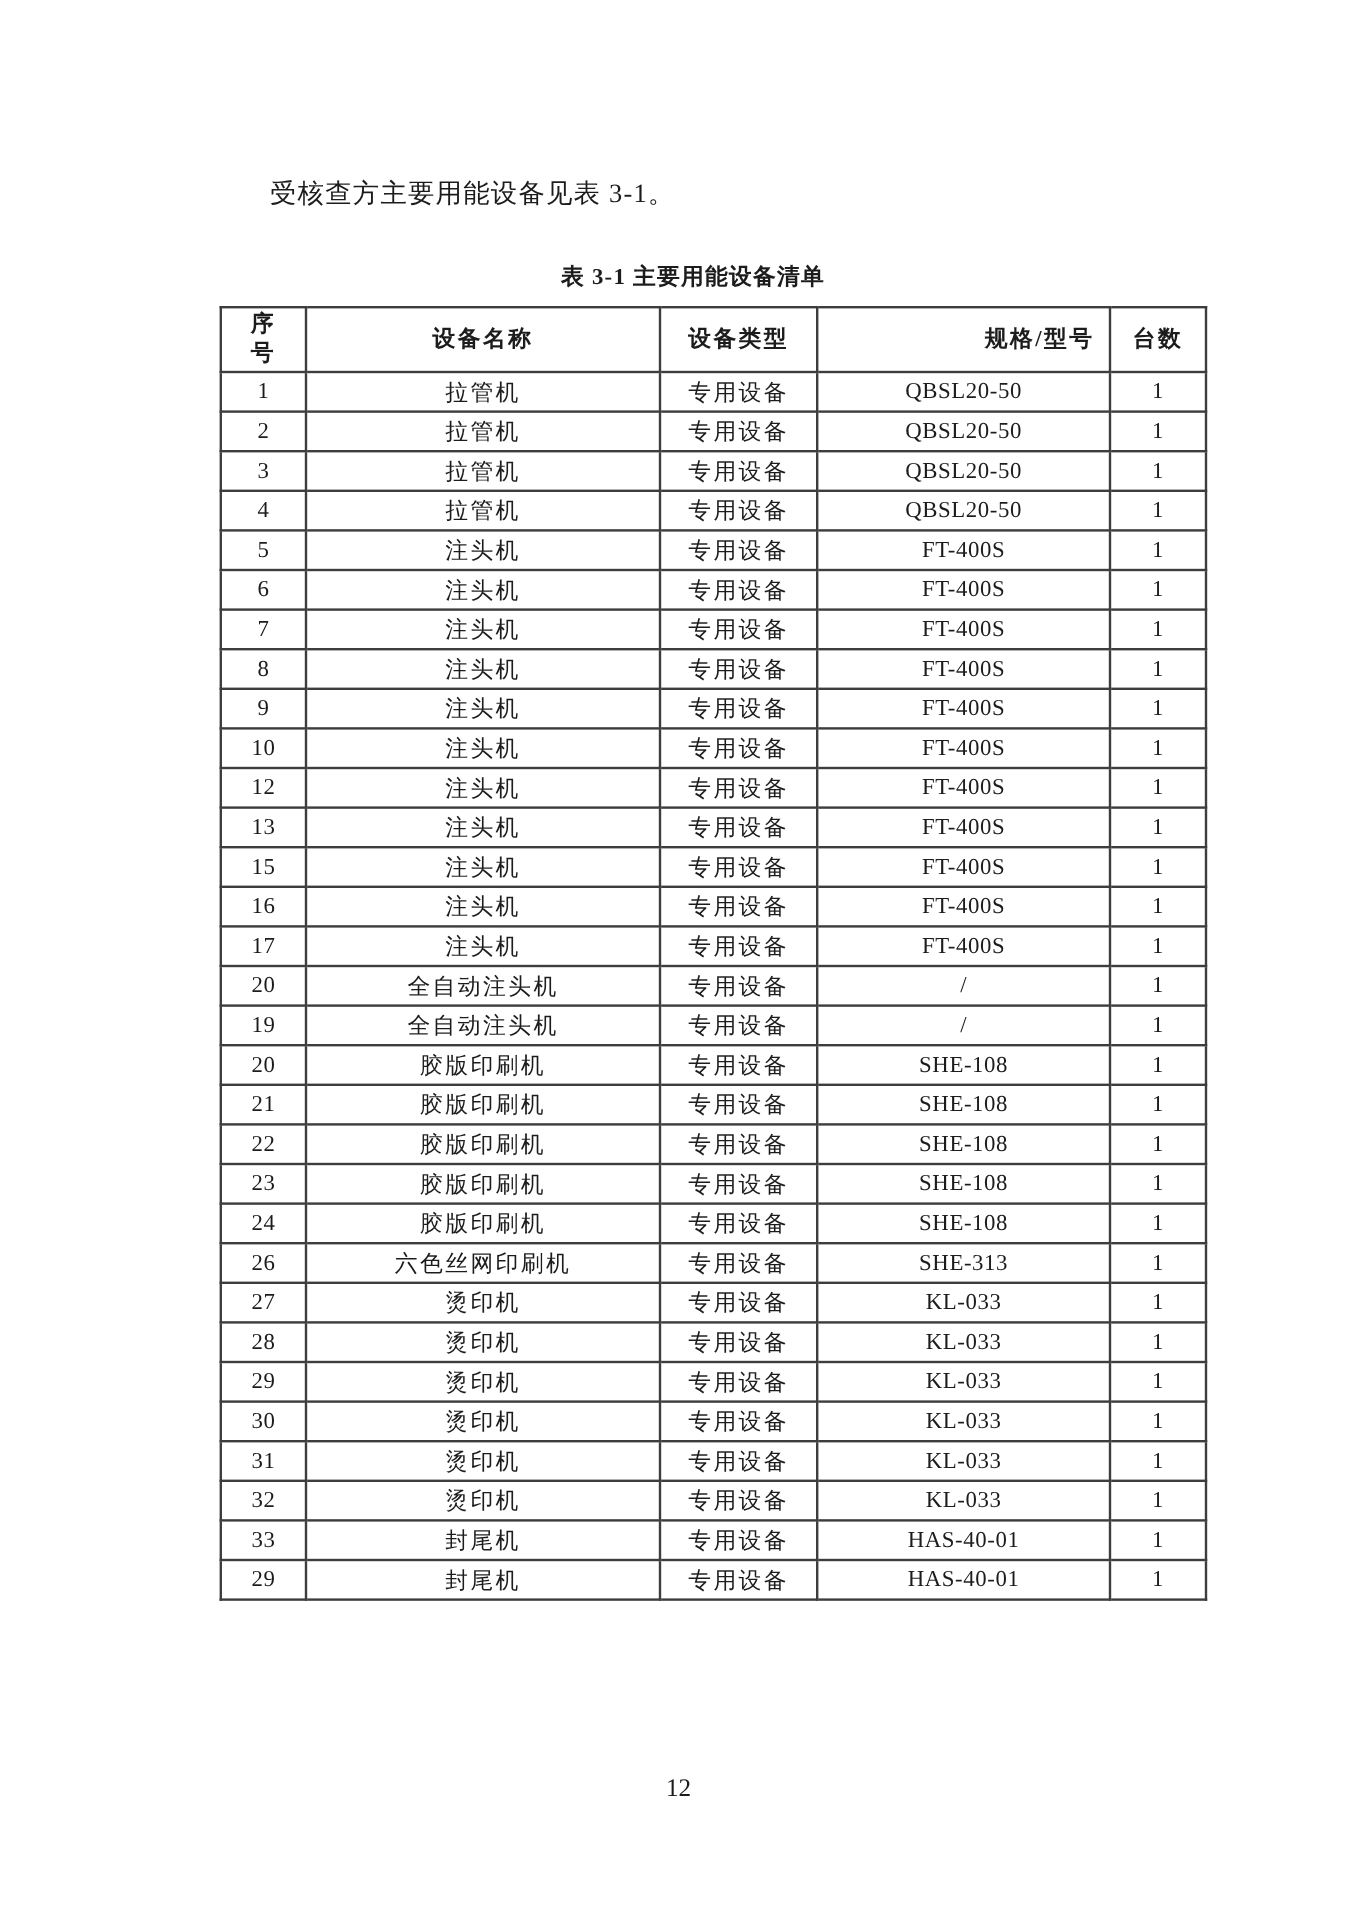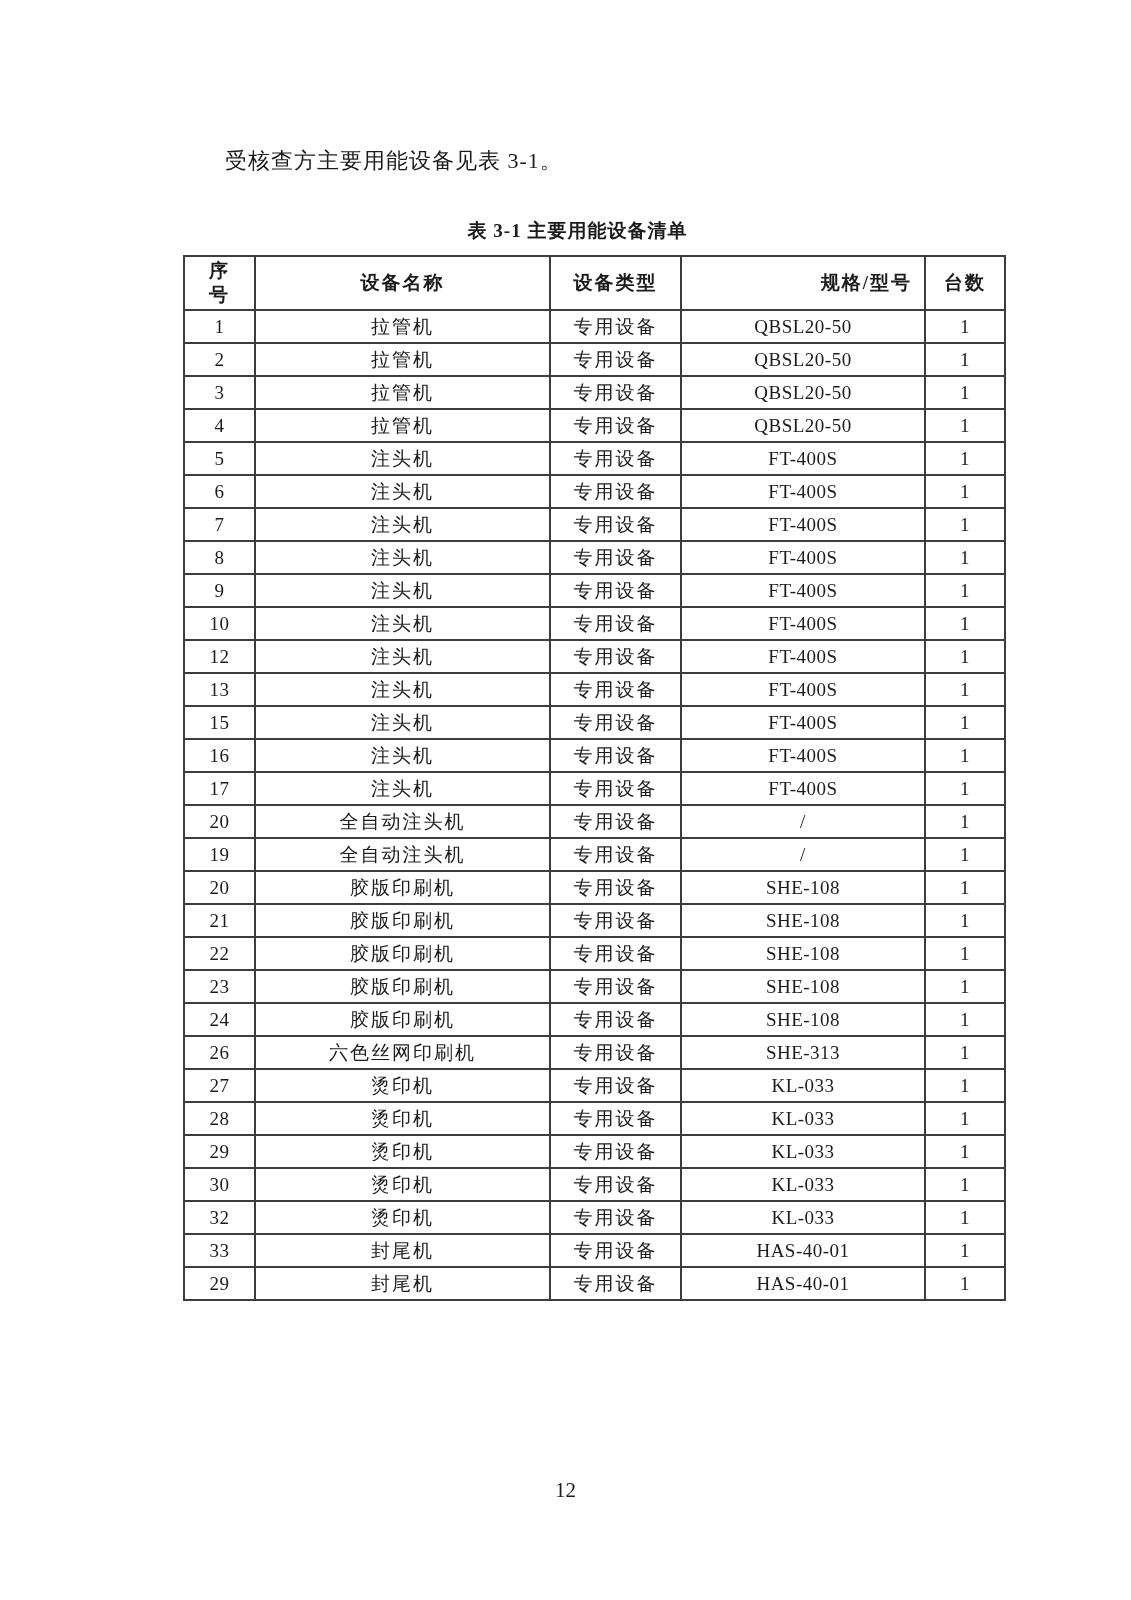--- a/index.html
+++ b/index.html
@@ -298,20 +298,27 @@
           <td class="cell-count">1</td>
         </tr>
         <tr>
           <td class="cell-seq">30</td>
           <td class="cell-device-name">烫印机</td>
           <td class="cell-device-type">专用设备</td>
           <td class="cell-model">KL-033</td>
           <td class="cell-count">1</td>
         </tr>
         <tr>
+          <td class="cell-seq">31</td>
+          <td class="cell-device-name">烫印机</td>
+          <td class="cell-device-type">专用设备</td>
+          <td class="cell-model">KL-033</td>
+          <td class="cell-count">1</td>
+        </tr>
+        <tr>
           <td class="cell-seq">32</td>
           <td class="cell-device-name">烫印机</td>
           <td class="cell-device-type">专用设备</td>
           <td class="cell-model">KL-033</td>
           <td class="cell-count">1</td>
         </tr>
         <tr>
           <td class="cell-seq">33</td>
           <td class="cell-device-name">封尾机</td>
           <td class="cell-device-type">专用设备</td>

